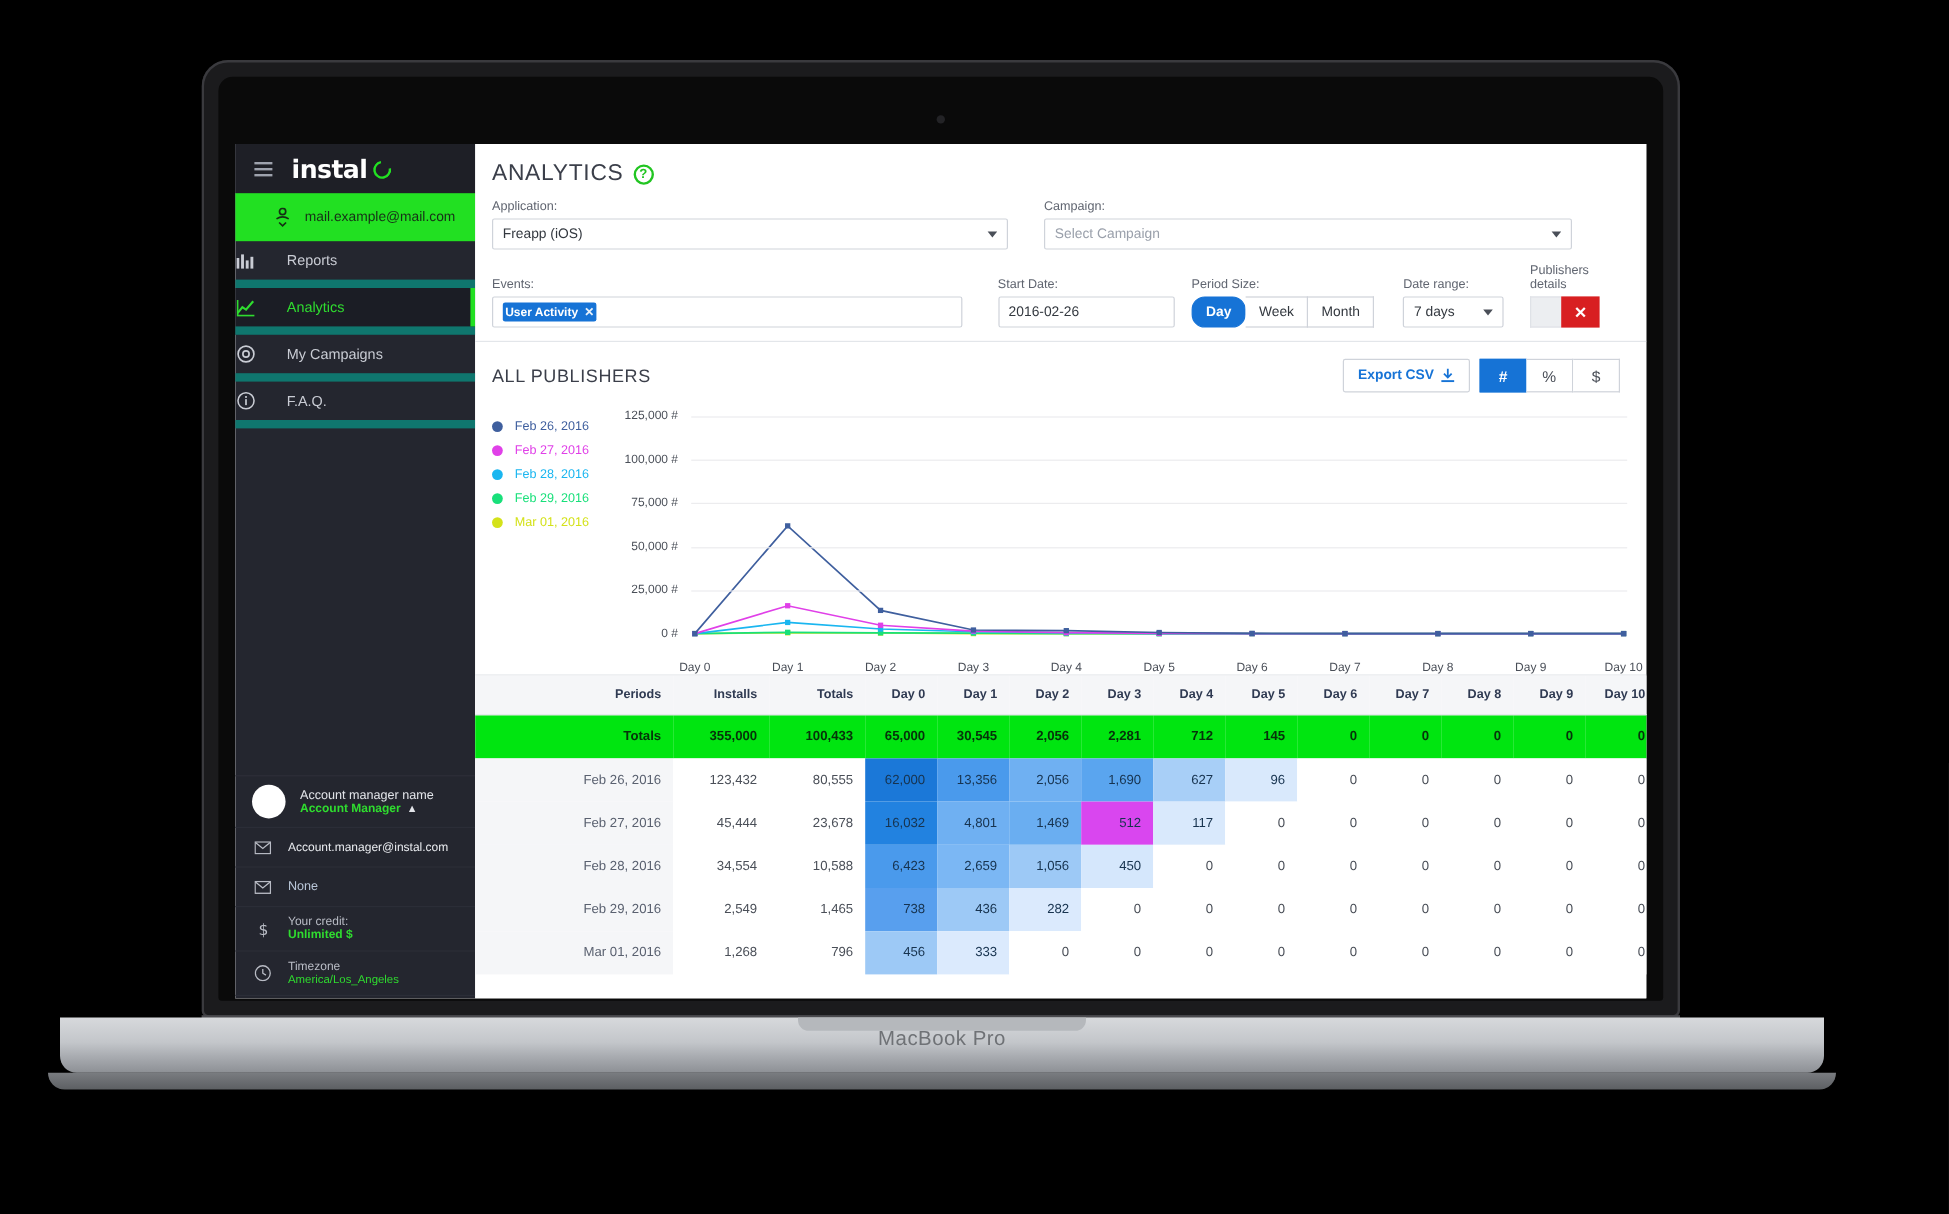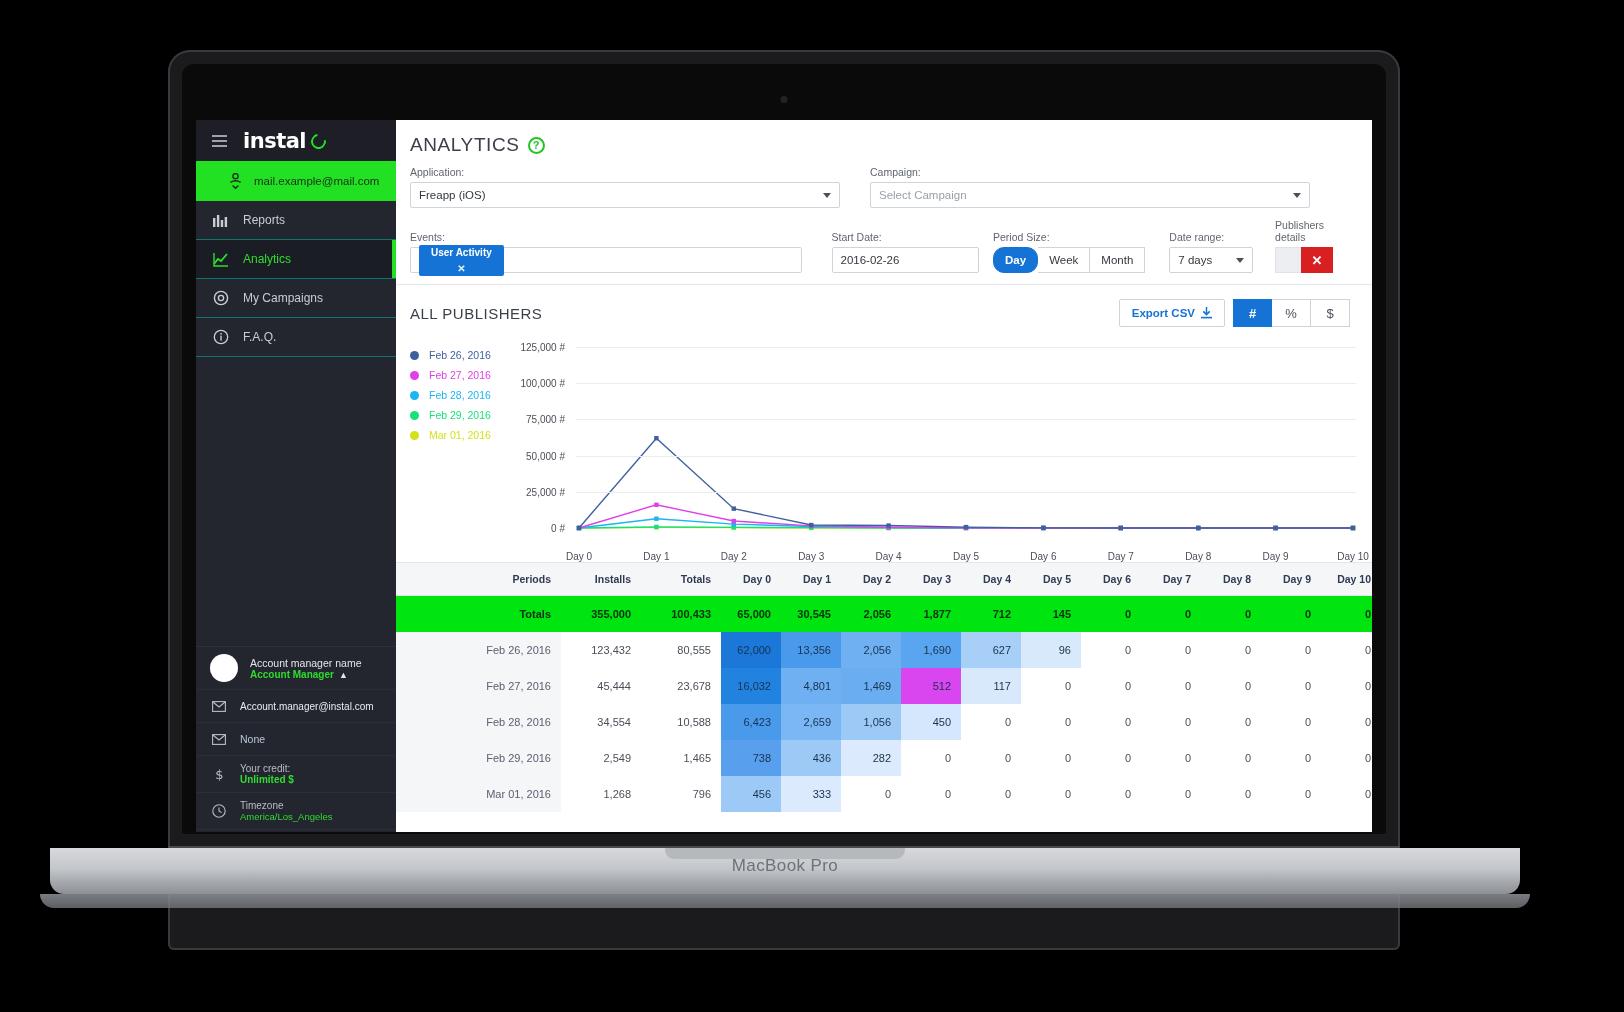--- a/index.html
+++ b/index.html
@@ -6,21 +6,21 @@
   html, body {
     width: 1624px; height: 1012px;
     background: #000;
     font-family: "Liberation Sans", sans-serif;
     overflow: hidden;
   }
 
   
   #laptop-frame {
     position: absolute; left: 168px; top: 50px;
-    width: 1232px; height: 900px;
+    width: 1232px; height: 798px;
     background: #1b1b1d;
     border-radius: 22px 22px 6px 6px;
     box-shadow: inset 0 0 0 2px #3a3a3e;
   }
   #screen-bezel {
     position: absolute; left: 14px; top: 14px;
     width: 1204px; height: 770px;
     background: #0a0a0a;
     border-radius: 12px 12px 3px 3px;
   }
@@ -89,23 +89,23 @@
   }
 
   .acct-row {
     height: 40px; background: #22e022; color: #0d1b0d;
     display: flex; align-items: center; gap: 12px; padding-left: 33px;
     font-size: 11.5px; cursor: pointer;
   }
   .acct-row .label { color: #173017; }
 
   .nav-item {
-    height: 39px; display: flex; align-items: center; gap: 14px;
-    padding-left: 16px; font-size: 12px; color: #c9ccd4;
-    border-bottom: 1px solid #0f766e; cursor: pointer;
+    height: 39px; display: flex; align-items: center; gap: 26px;
+    font-size: 12px; color: #c9ccd4;
+    border-bottom: 7px solid #0f766e; cursor: pointer;
     position: relative;
   }
   .nav-item.active { background: #1b1d25; color: #2fdc2f; }
   .nav-item.active:after {
     content: ""; position: absolute; right: 0; top: 0;
     width: 4px; height: 100%; background: #22e022;
   }
   .nav-icon { width: 17px; height: 17px; display: inline-flex; align-items: center; justify-content: center; }
 
   #sidebar-spacer { flex: 1 1 auto; }
@@ -153,22 +153,22 @@
     display: flex; align-items: center; padding: 0 8px; position: relative;
   }
   .ctl.placeholder { color: #9aa0ab; }
   .caret-dn {
     position: absolute; right: 8px; top: 50%; margin-top: -2px;
     width: 0; height: 0; border-left: 4px solid transparent;
     border-right: 4px solid transparent; border-top: 5px solid #4a4f58;
   }
   .tag {
     background: #1673d6; color: #fff; font-size: 10px; font-weight: bold;
-    padding: 2px 12px; border-radius: 2px; display: inline-flex;
-    align-items: center; gap: 5px; flex-direction: column;
+    padding: 2px 2px; border-radius: 2px; display: inline-flex;
+    align-items: center; gap: 5px;
   }
   .tag .x { font-size: 10px; opacity: .9; }
 
   .seg { display: flex; }
   .seg > div {
     height: 26px; min-width: 40px; padding: 0 11px;
     border: 1px solid #cfd3da; border-left: none;
     display: flex; align-items: center; justify-content: center;
     font-size: 11.5px; color: #33383f; cursor: pointer; background: #fff;
   }
@@ -586,21 +586,21 @@
                 </tr>
               </thead>
             <tbody id="tbody">
                 <tr class="totals">
                   <td>Totals</td>
                   <td>355,000</td>
                   <td>100,433</td>
                   <td>65,000</td>
                   <td>30,545</td>
                   <td>2,056</td>
-                  <td>1,877</td>
+                  <td>2,281</td>
                   <td>712</td>
                   <td>145</td>
                   <td>0</td>
                   <td>0</td>
                   <td>0</td>
                   <td>0</td>
                   <td>0</td>
                 </tr>
                 <tr class="data">
                   <td class="period">Feb 26, 2016</td>

